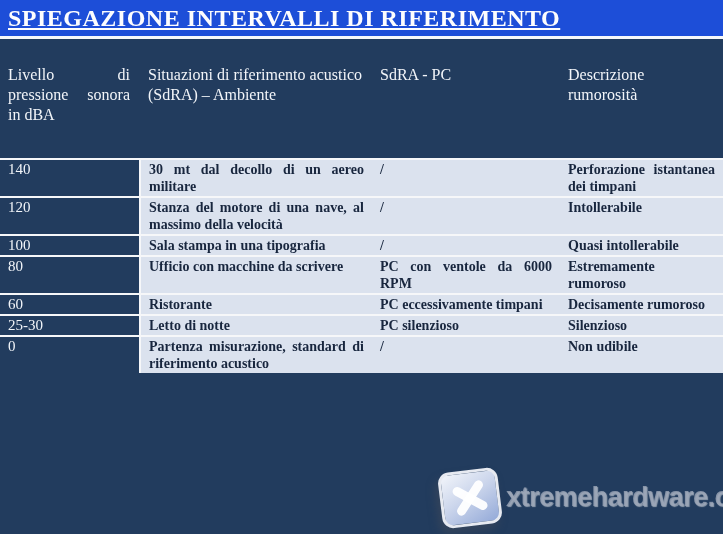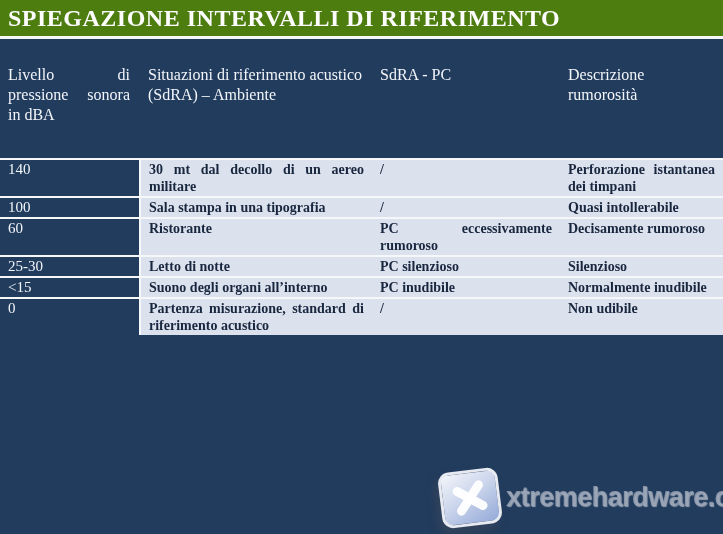--- a/index.html
+++ b/index.html
@@ -7,29 +7,30 @@
   .page {
     position: relative;
     width: 723px;
     height: 534px;
     overflow: hidden;
     background: #223c5e;
     font-family: "Liberation Serif", serif;
   }
   .title-bar {
     height: 39px;
-    background: #4d7c0f;
+    background: #1d4ed8;
     border-bottom: 3px solid #f7f8fa;
     color: #fdfdfe;
     font-size: 24px;
     font-weight: bold;
     letter-spacing: 0.5px;
     line-height: 36px;
     padding-left: 8px;
     white-space: nowrap;
+    text-decoration: underline;
   }
   table.ref-table {
     width: 723px;
     border-collapse: collapse;
     table-layout: fixed;
     padding-left: 45px;
   }
   .ref-table th {
     background: #223c5e;
     color: #f2f5f9;
@@ -121,42 +122,48 @@
       </tr>
     </thead>
     <tbody>
       <tr>
         <td class="c-dba">140</td>
         <td class="c-light">30 mt dal decollo di un aereo militare</td>
         <td class="c-light">/</td>
         <td class="c-light">Perforazione istantanea dei timpani</td>
       </tr>
       <tr>
+        <td class="c-dba">120</td>
+        <td class="c-light">Stanza del motore di una nave, al massimo della velocità</td>
+        <td class="c-light">/</td>
+        <td class="c-light">Intollerabile</td>
+      </tr>
+      <tr>
         <td class="c-dba">100</td>
         <td class="c-light">Sala stampa in una tipografia</td>
         <td class="c-light">/</td>
         <td class="c-light">Quasi intollerabile</td>
       </tr>
       <tr>
+        <td class="c-dba">80</td>
+        <td class="c-light">Ufficio con macchine da scrivere</td>
+        <td class="c-light">PC con ventole da 6000 RPM</td>
+        <td class="c-light">Estremamente rumoroso</td>
+      </tr>
+      <tr>
         <td class="c-dba">60</td>
         <td class="c-light">Ristorante</td>
-        <td class="c-light">PC eccessivamente rumoroso</td>
+        <td class="c-light">PC eccessivamente timpani</td>
         <td class="c-light">Decisamente rumoroso</td>
       </tr>
       <tr>
         <td class="c-dba">25-30</td>
         <td class="c-light">Letto di notte</td>
         <td class="c-light">PC silenzioso</td>
         <td class="c-light">Silenzioso</td>
-      </tr>
-      <tr>
-        <td class="c-dba">&lt;15</td>
-        <td class="c-light">Suono degli organi all’interno</td>
-        <td class="c-light">PC inudibile</td>
-        <td class="c-light">Normalmente inudibile</td>
       </tr>
       <tr>
         <td class="c-dba">0</td>
         <td class="c-light">Partenza misurazione, standard di riferimento acustico</td>
         <td class="c-light">/</td>
         <td class="c-light">Non udibile</td>
       </tr>
     </tbody>
   </table>
 

